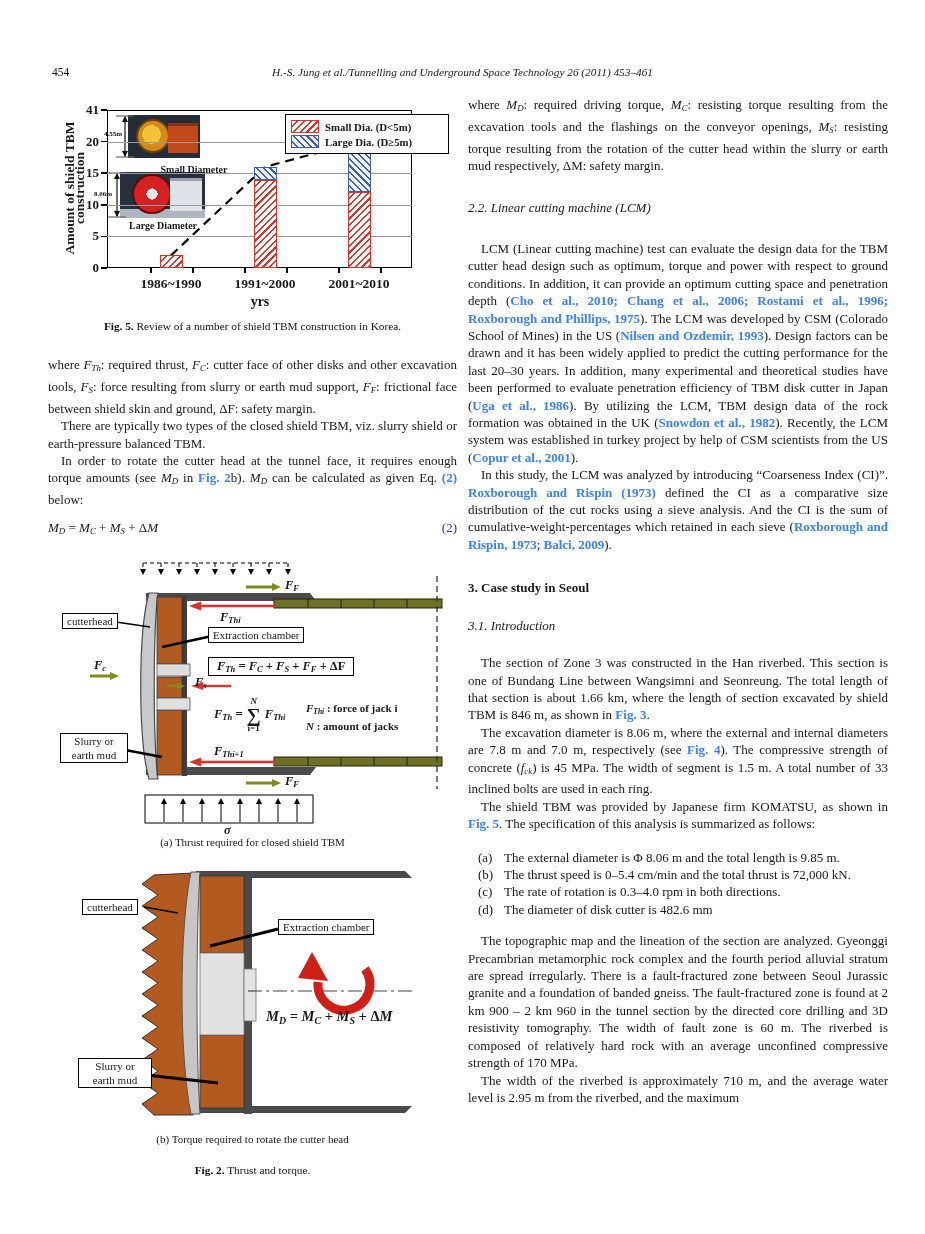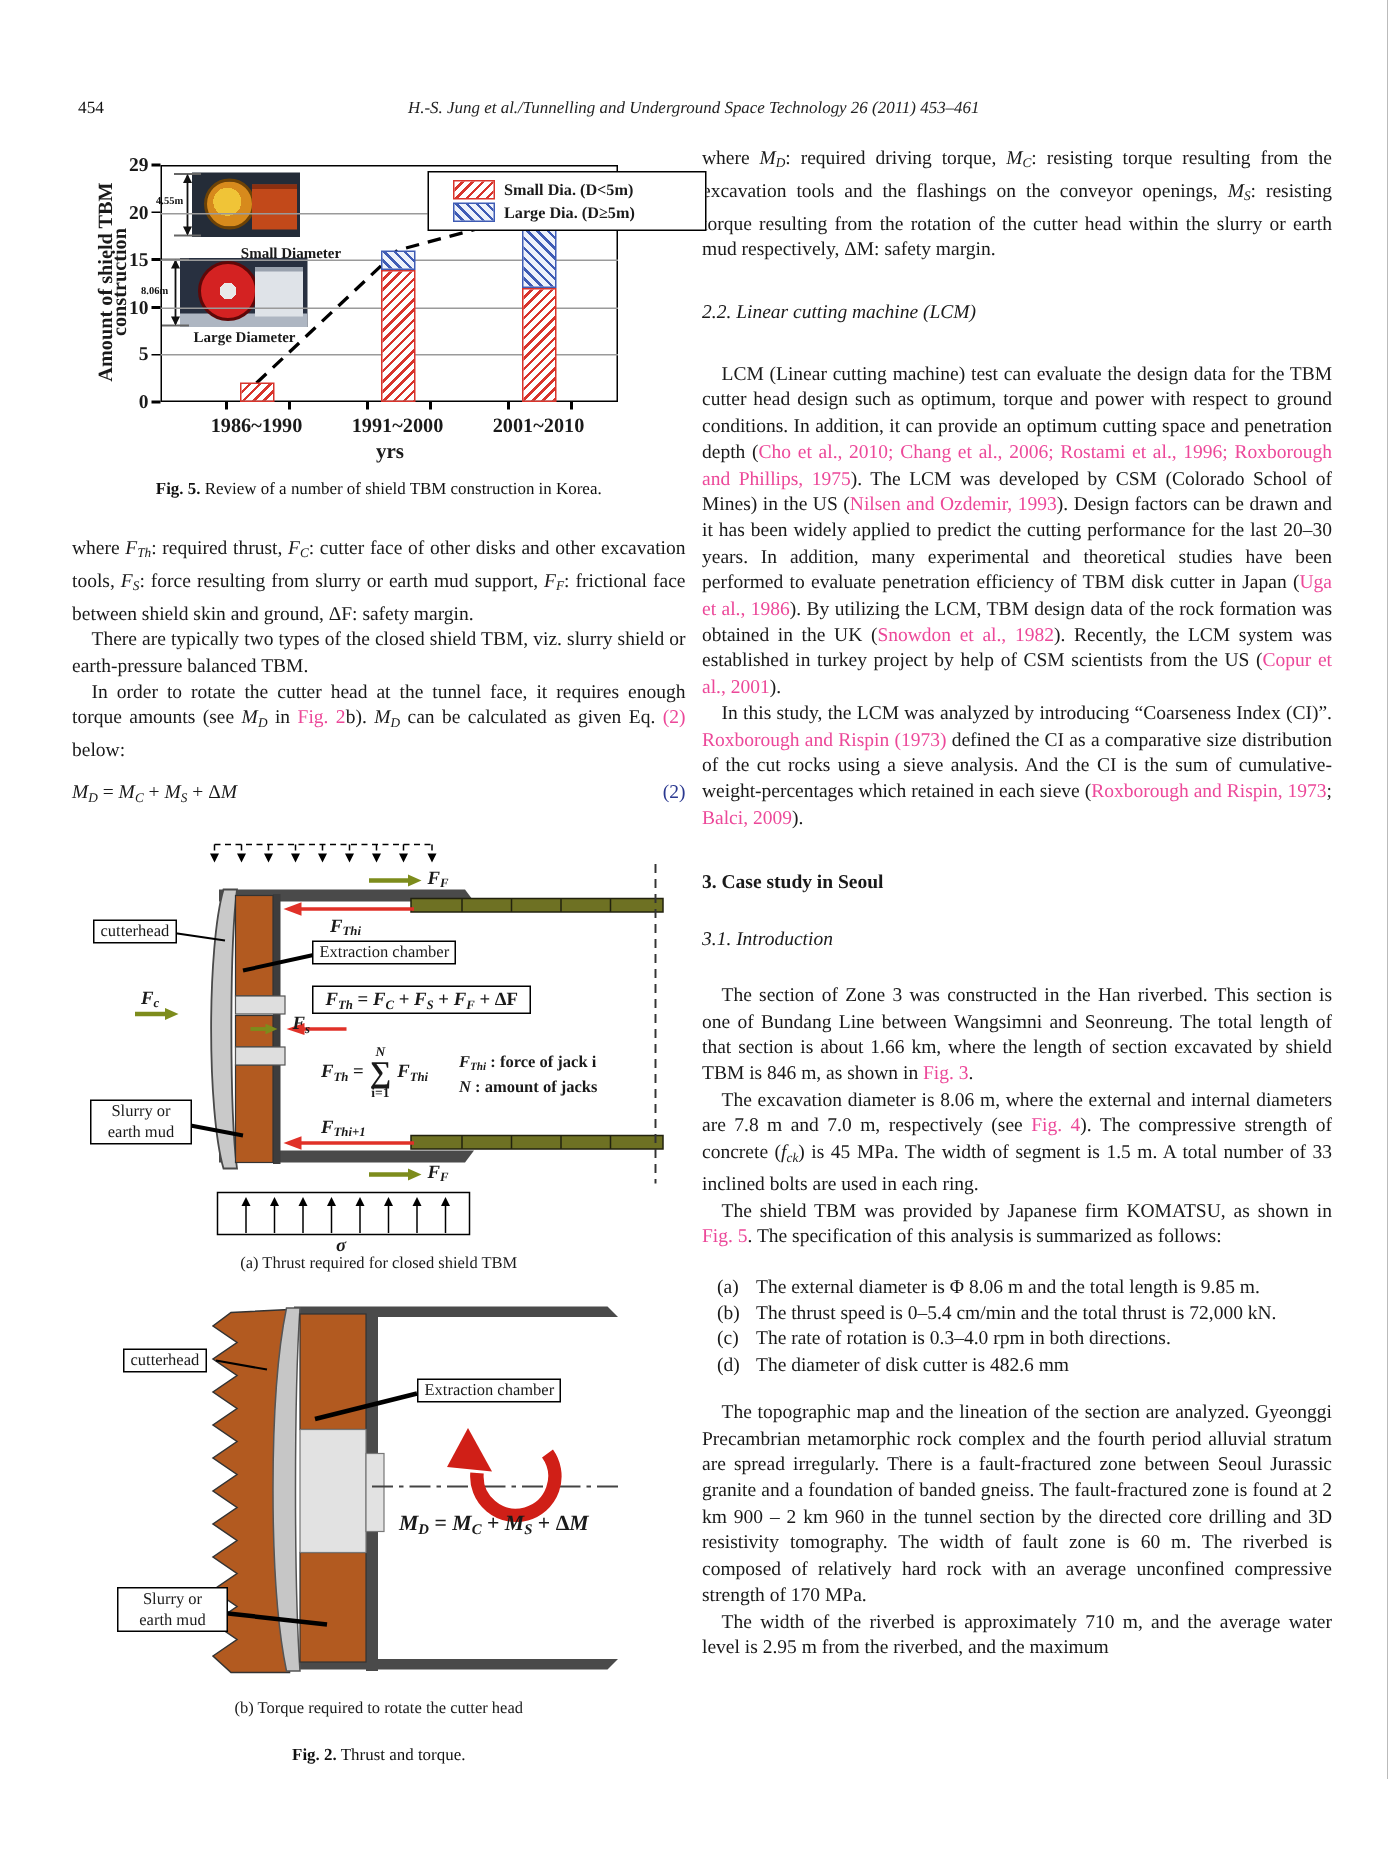--- a/index.html
+++ b/index.html
@@ -9,21 +9,21 @@
   .running-head{position:absolute;top:66px;left:0;width:100%;text-align:center;
                 font-size:11.3px;font-style:italic;color:#222;}
   .page-num{position:absolute;top:66px;left:52px;font-size:11.5px;font-style:normal;color:#111;}
   
   .col{position:absolute;font-size:13px;line-height:17.4px;text-align:justify;}
   .col p{margin:0;}
   .indent{text-indent:13px;}
   .sg-t{}
   .sg-v{font-style:italic;}
   .sg-vs{font-style:italic;font-size:68%;vertical-align:-0.28em;}
-  .sg-l{color:#ec4899;}
+  .sg-l{color:#3b82f6;font-weight:bold;}
   .heading-italic{font-style:italic;margin:24px 0 24px 0;}
   .heading-bold{font-weight:bold;margin:26px 0 20px 0;}
   .heading-italic2{font-style:italic;margin:0 0 20px 0;}
   .eq-row{display:flex;justify-content:space-between;margin-top:10px;}
   .eq-num{color:#2b3990;}
   .speclist{margin:16px 0 14px 0;padding-left:10px;}
   .speclist .li{display:flex;margin-bottom:0px;}
   .speclist .li .lab{width:26px;flex:none;}
   .speclist .li .tx{flex:1;text-align:justify;}
   
@@ -40,21 +40,21 @@
   .hatch-large{background:repeating-linear-gradient(45deg,#eef2fb 0,#eef2fb 3.2px,#3f5cb5 3.2px,#3f5cb5 4.8px);
                border:1.6px solid #3f5cb5;}
   #chart .ytick-label{position:absolute;text-align:right;font-weight:bold;font-size:13px;}
   #chart .xtick-label{position:absolute;text-align:center;font-weight:bold;font-size:13.5px;}
   #chart .tickmark{position:absolute;background:#000;}
   #chart .ylabel{position:absolute;font-weight:bold;font-size:13.5px;transform:rotate(-90deg);
                  transform-origin:center center;white-space:nowrap;}
   #chart .xlabel{position:absolute;font-weight:bold;font-size:14px;text-align:center;}
   #chart-svg{position:absolute;left:0;top:0;pointer-events:none;}
   .legend{position:absolute;left:215px;top:22px;width:152px;border:1.5px solid #000;
-          background:#fff;padding:3px 16px;z-index:5;}
+          background:#fff;padding:3px 5px;z-index:5;}
   .legend .lrow{display:flex;align-items:center;margin:2px 0;}
   .legend .sw{width:26px;height:11px;margin-right:6px;flex:none;}
   .legend .lt{font-weight:bold;font-size:10.8px;white-space:nowrap;}
   .photo{position:absolute;overflow:hidden;}
   .photo1{left:58px;top:23px;width:72px;height:43px;background:#242c38;}
   .photo2{left:50px;top:80px;width:85px;height:46px;background:#283040;}
   .cwheel{position:absolute;border-radius:50%;}
   .inset-label{position:absolute;font-weight:bold;font-size:10px;text-align:center;white-space:nowrap;}
   .dim-label{position:absolute;font-weight:bold;font-size:7px;color:#111;}
   
@@ -139,21 +139,21 @@
       <div class="ytick-label" style="left: 0px; width: 29px; top: 168px;">0</div>
       <div class="tickmark" style="left: 31px; width: 6px; height: 1.6px; top: 175.2px;"></div>
       <div class="ytick-label" style="left: 0px; width: 29px; top: 136.4px;">5</div>
       <div class="tickmark" style="left: 31px; width: 6px; height: 1.6px; top: 143.6px;"></div>
       <div class="ytick-label" style="left: 0px; width: 29px; top: 104.8px;">10</div>
       <div class="tickmark" style="left: 31px; width: 6px; height: 1.6px; top: 112px;"></div>
       <div class="ytick-label" style="left: 0px; width: 29px; top: 73.2px;">15</div>
       <div class="tickmark" style="left: 31px; width: 6px; height: 1.6px; top: 80.4px;"></div>
       <div class="ytick-label" style="left: 0px; width: 29px; top: 41.6px;">20</div>
       <div class="tickmark" style="left: 31px; width: 6px; height: 1.6px; top: 48.8px;"></div>
-      <div class="ytick-label" style="left: 0px; width: 29px; top: 10px;">29</div>
+      <div class="ytick-label" style="left: 0px; width: 29px; top: 10px;">41</div>
       <div class="tickmark" style="left: 31px; width: 6px; height: 1.6px; top: 17.2px;"></div>
       <div class="xtick-label" style="left: 55px; width: 92px; top: 184px;">1986~1990</div>
       <div class="tickmark" style="left: 80px; width: 1.6px; height: 5px; top: 176px;"></div>
       <div class="tickmark" style="left: 122px; width: 1.6px; height: 5px; top: 176px;"></div>
       <div class="xtick-label" style="left: 149px; width: 92px; top: 184px;">1991~2000</div>
       <div class="tickmark" style="left: 174px; width: 1.6px; height: 5px; top: 176px;"></div>
       <div class="tickmark" style="left: 216px; width: 1.6px; height: 5px; top: 176px;"></div>
       <div class="xtick-label" style="left: 243px; width: 92px; top: 184px;">2001~2010</div>
       <div class="tickmark" style="left: 268px; width: 1.6px; height: 5px; top: 176px;"></div>
       <div class="tickmark" style="left: 310px; width: 1.6px; height: 5px; top: 176px;"></div>

